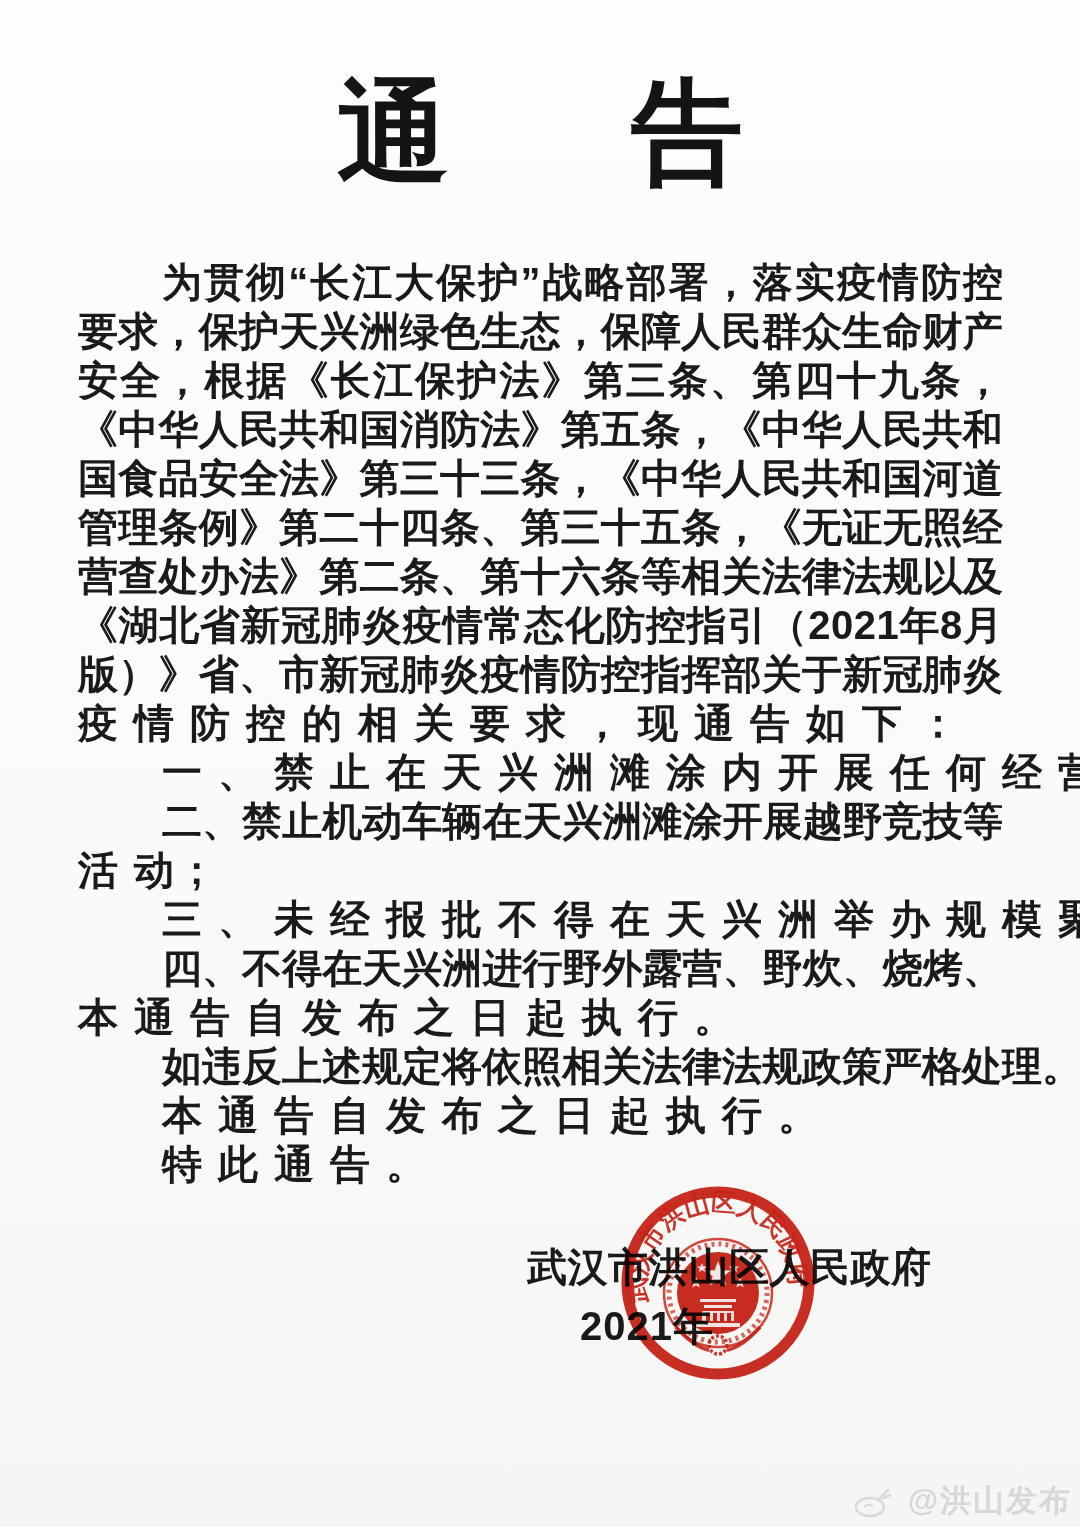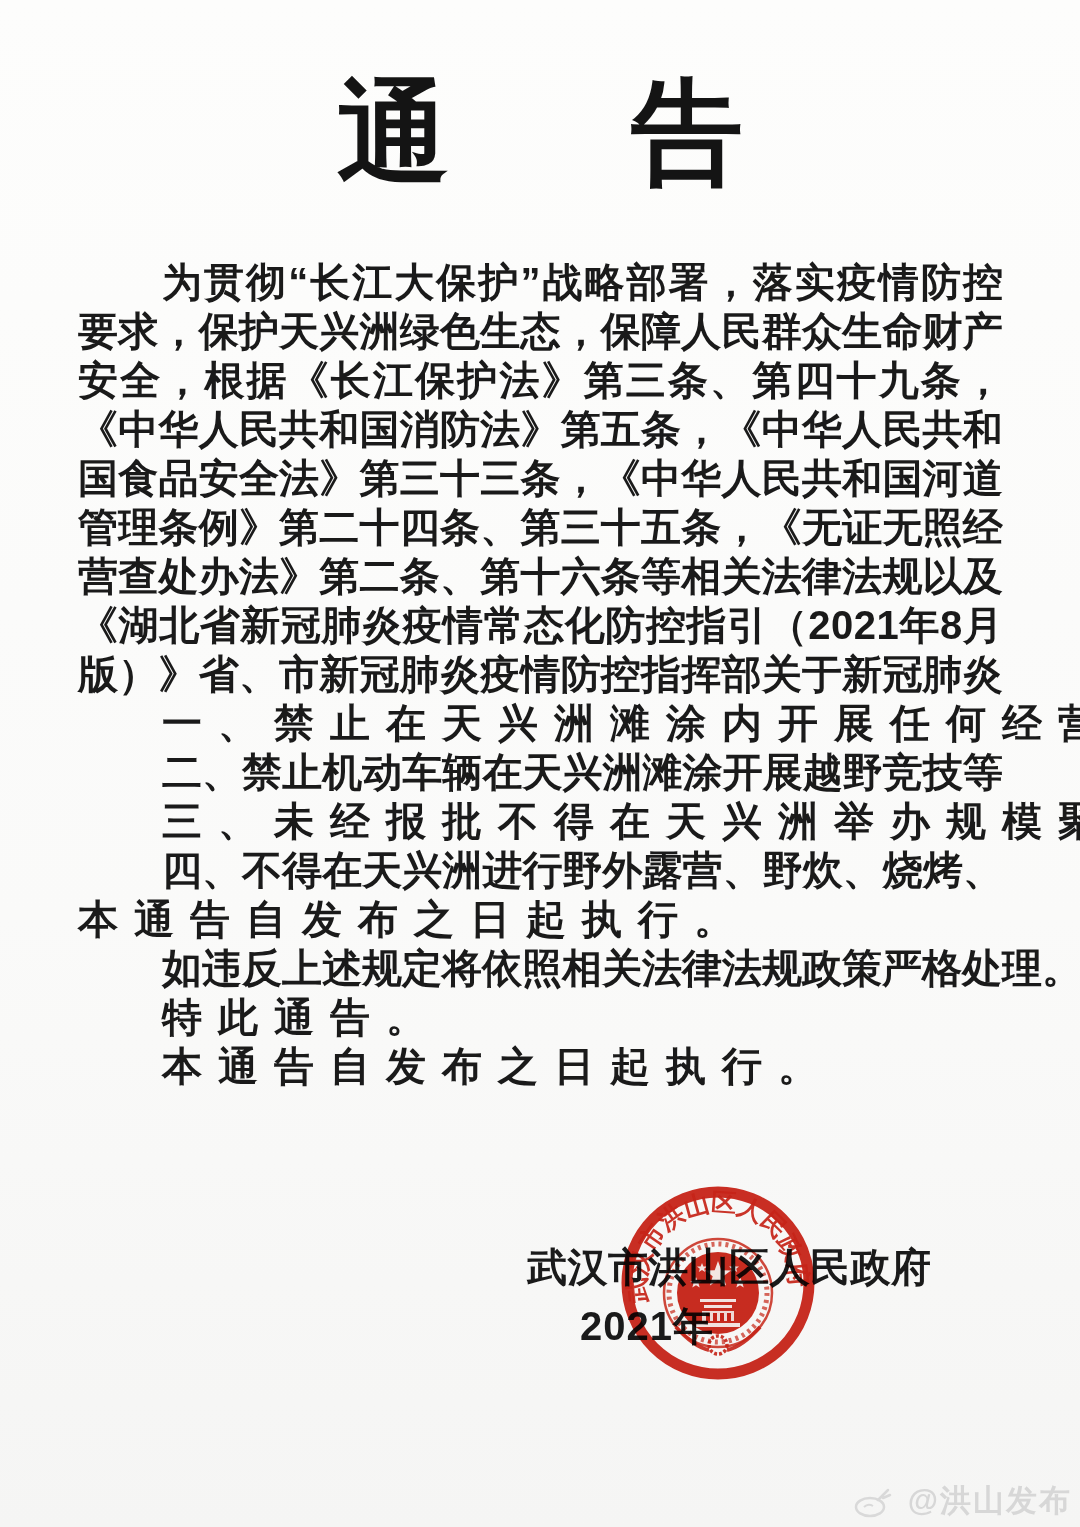--- a/index.html
+++ b/index.html
@@ -294,20 +294,21 @@
         <span>挥</span>
         <span>部</span>
         <span>关</span>
         <span>于</span>
         <span>新</span>
         <span>冠</span>
         <span>肺</span>
         <span>炎</span>
       </div>
 
+      <div class="line">疫情防控的相关要求，现通告如下：</div>
 
       <div class="line indent">一、禁止在天兴洲滩涂内开展任何经营活动;</div>
 
       <div class="line indent full">
         <span>二</span>
         <span>、</span>
         <span>禁</span>
         <span>止</span>
         <span>机</span>
         <span>动</span>
@@ -321,20 +322,21 @@
         <span>涂</span>
         <span>开</span>
         <span>展</span>
         <span>越</span>
         <span>野</span>
         <span>竞</span>
         <span>技</span>
         <span>等</span>
       </div>
 
+      <div class="line">活动;</div>
 
       <div class="line indent">三、未经报批不得在天兴洲举办规模聚集性活动;</div>
 
       <div class="line indent full">
         <span>四</span>
         <span>、</span>
         <span>不</span>
         <span>得</span>
         <span>在</span>
         <span>天</span>
@@ -376,23 +378,23 @@
         <span>规</span>
         <span>政</span>
         <span>策</span>
         <span>严</span>
         <span>格</span>
         <span>处</span>
         <span>理</span>
         <span>。</span>
       </div>
 
+      <div class="line indent">本通告自发布之日起执行。</div>
+
       <div class="line indent">特此通告。</div>
-
-      <div class="line indent">本通告自发布之日起执行。</div>
     </div>
 
   <div class="sig-org">
 
   <span>武</span>
       <span>汉</span>
       <span>市</span>
       <span>洪</span>
       <span>山</span>
       <span>区</span>

